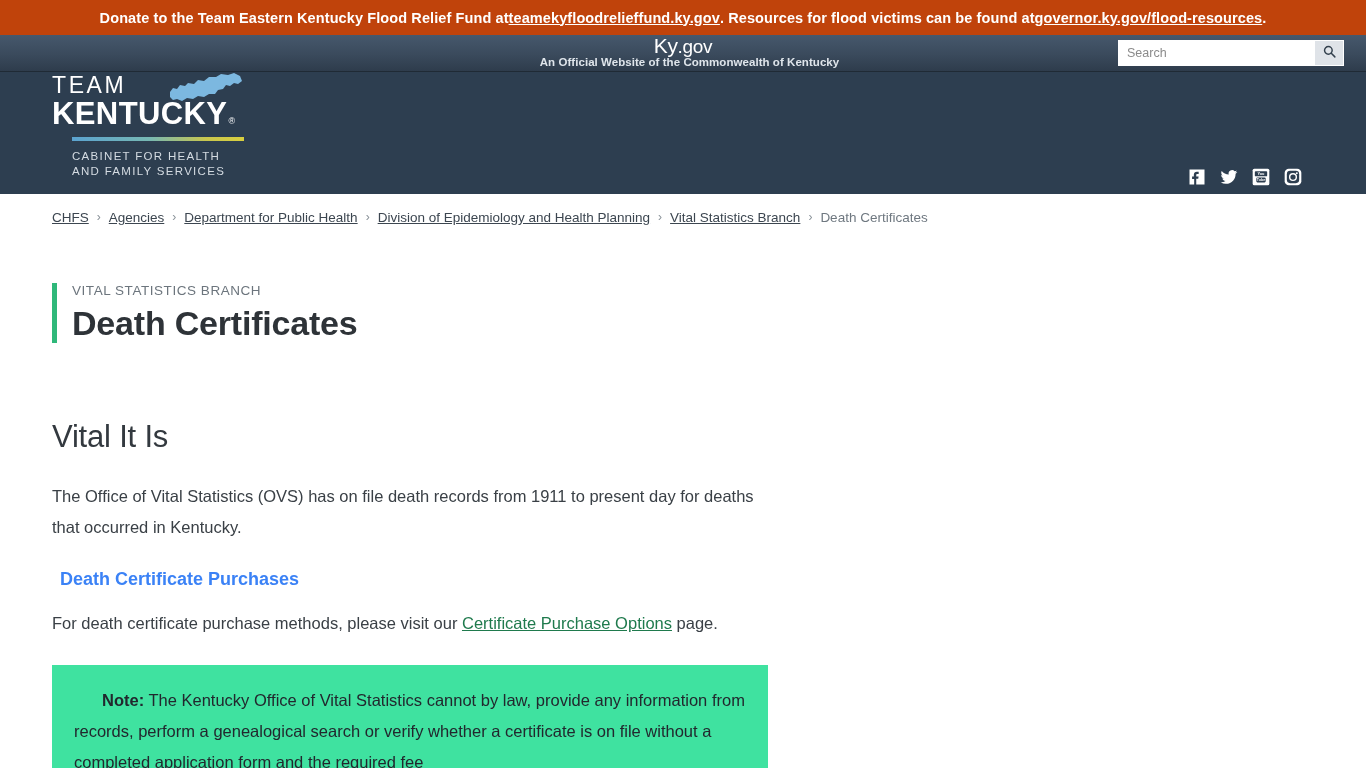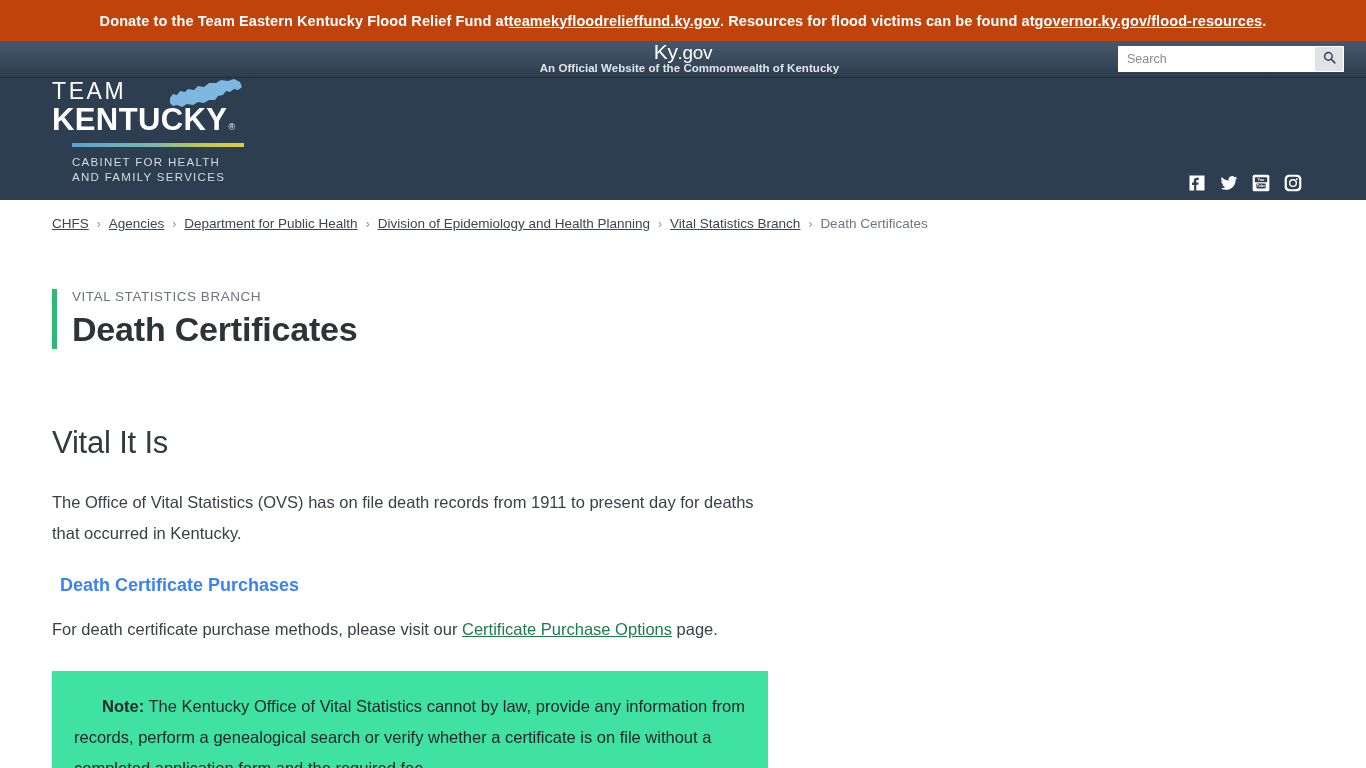--- a/index.html
+++ b/index.html
@@ -9,21 +9,21 @@
     overflow: hidden;
     background: #ffffff;
     font-family: "Liberation Sans", sans-serif;
     -webkit-font-smoothing: antialiased;
   }
 
   
   .alert-banner {
     background: #c0430b;
     color: #ffffff;
-    height: 41px;
+    height: 35px;
     display: flex;
     align-items: center;
     justify-content: center;
     font-size: 14.5px;
     font-weight: 700;
     letter-spacing: .1px;
     padding: 0 14px;
     white-space: nowrap;
   }
   .alert-banner a {
@@ -177,21 +177,20 @@
     text-decoration: none;
     letter-spacing: .1px;
   }
 
   
   .breadcrumb {
     padding: 16px 0 14px 52px;
     font-size: 13.5px;
     color: #555f68;
     display: flex;
-    align-items: center;
     flex-wrap: nowrap;
     white-space: nowrap;
   }
   .breadcrumb a {
     color: #3c4650;
     text-decoration: underline;
   }
   .breadcrumb .sep {
     margin: 0 8px;
     color: #8a9299;

